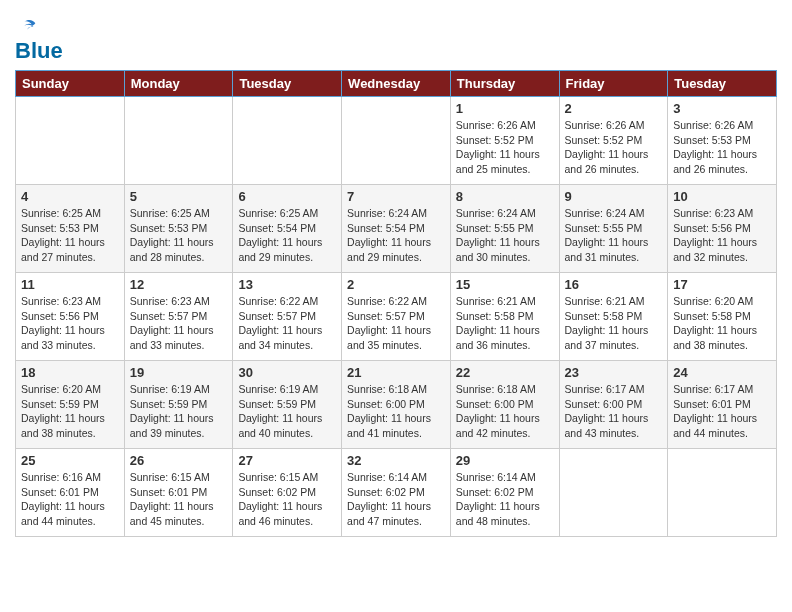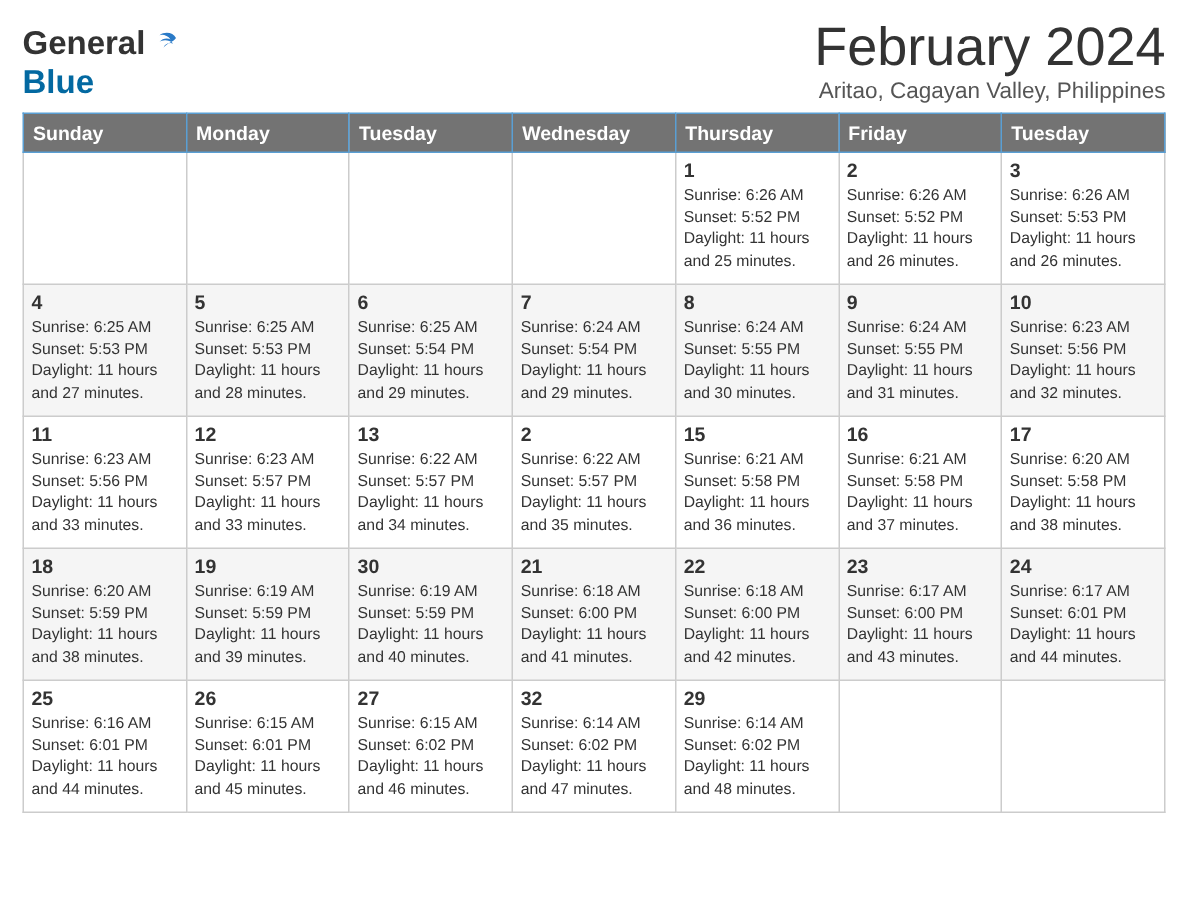--- a/index.html
+++ b/index.html
@@ -52,21 +52,21 @@
     .location {
       font-size: 15px;
       color: #555;
     }
     .calendar {
       width: 100%;
       border-collapse: collapse;
       border: 1px solid #ccc;
     }
     .calendar th {
-      background: #737373;
+      background: #7f1d1d;
       color: #fff;
       text-align: left;
       padding: 5px 6px;
       font-size: 13px;
       font-weight: bold;
       border: 1px solid #5a9fd4;
     }
     .calendar td {
       vertical-align: top;
       border: 1px solid #ccc;
@@ -98,32 +98,27 @@
     .calendar tr:nth-child(even) td.empty-cell {
       background: #f5f5f5 !important;
     }
   </style>
 </head>
 <body>
 
 <div class="header-section">
   <div class="logo">
     <div class="logo-text">
-      <span class="logo-general">General</span>
       <svg class="logo-icon" viewBox="0 0 24 24">
         <path d="M20 8 C18 4, 12 3, 8 6 C10 5, 14 6, 16 9 C14 8, 10 8, 8 11 C10 9, 15 9, 18 12 C15 11, 12 12, 11 15 C13 12, 18 11, 20 8Z" fill="#2a7ac7"></path>
       </svg>
     </div>
     <div>
       <span class="logo-blue">Blue</span>
     </div>
-  </div>
-  <div class="title-section">
-    <div class="month-year">February 2024</div>
-    <div class="location">Aritao, Cagayan Valley, Philippines</div>
   </div>
 </div>
 
 <table class="calendar">
   <thead>
     <tr>
     <th>Sunday</th>
         <th>Monday</th>
         <th>Tuesday</th>
         <th>Wednesday</th>

